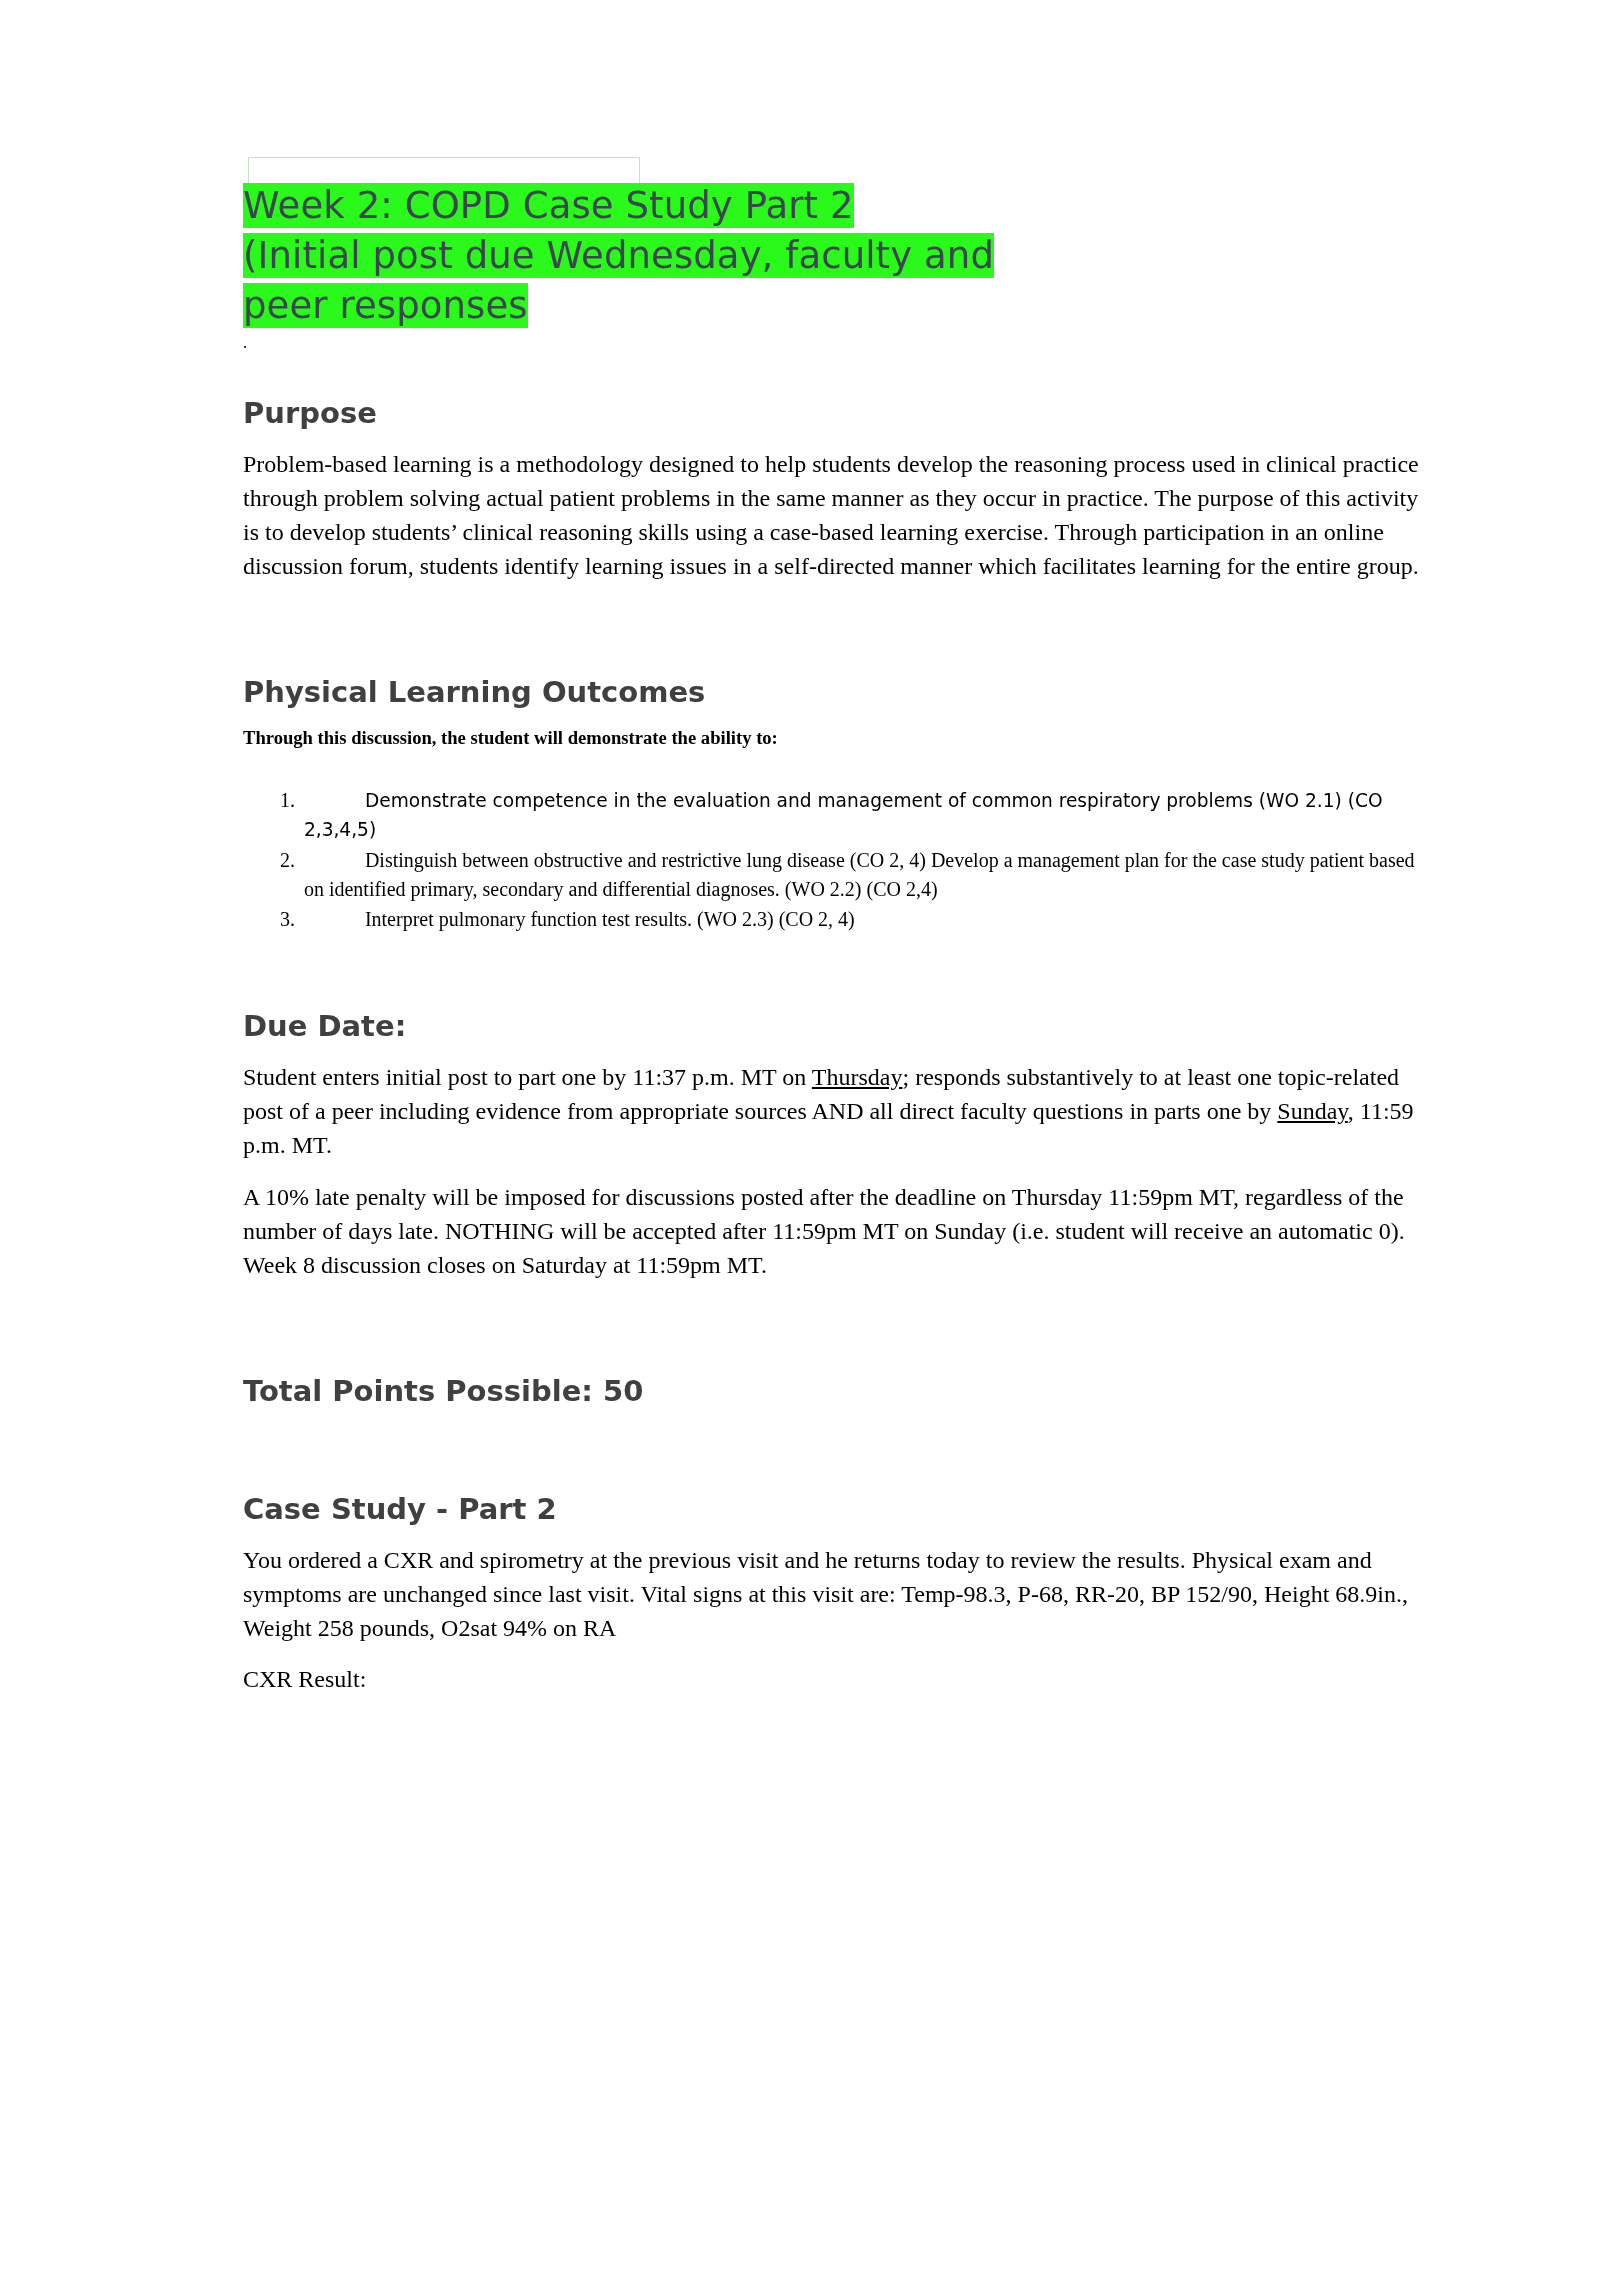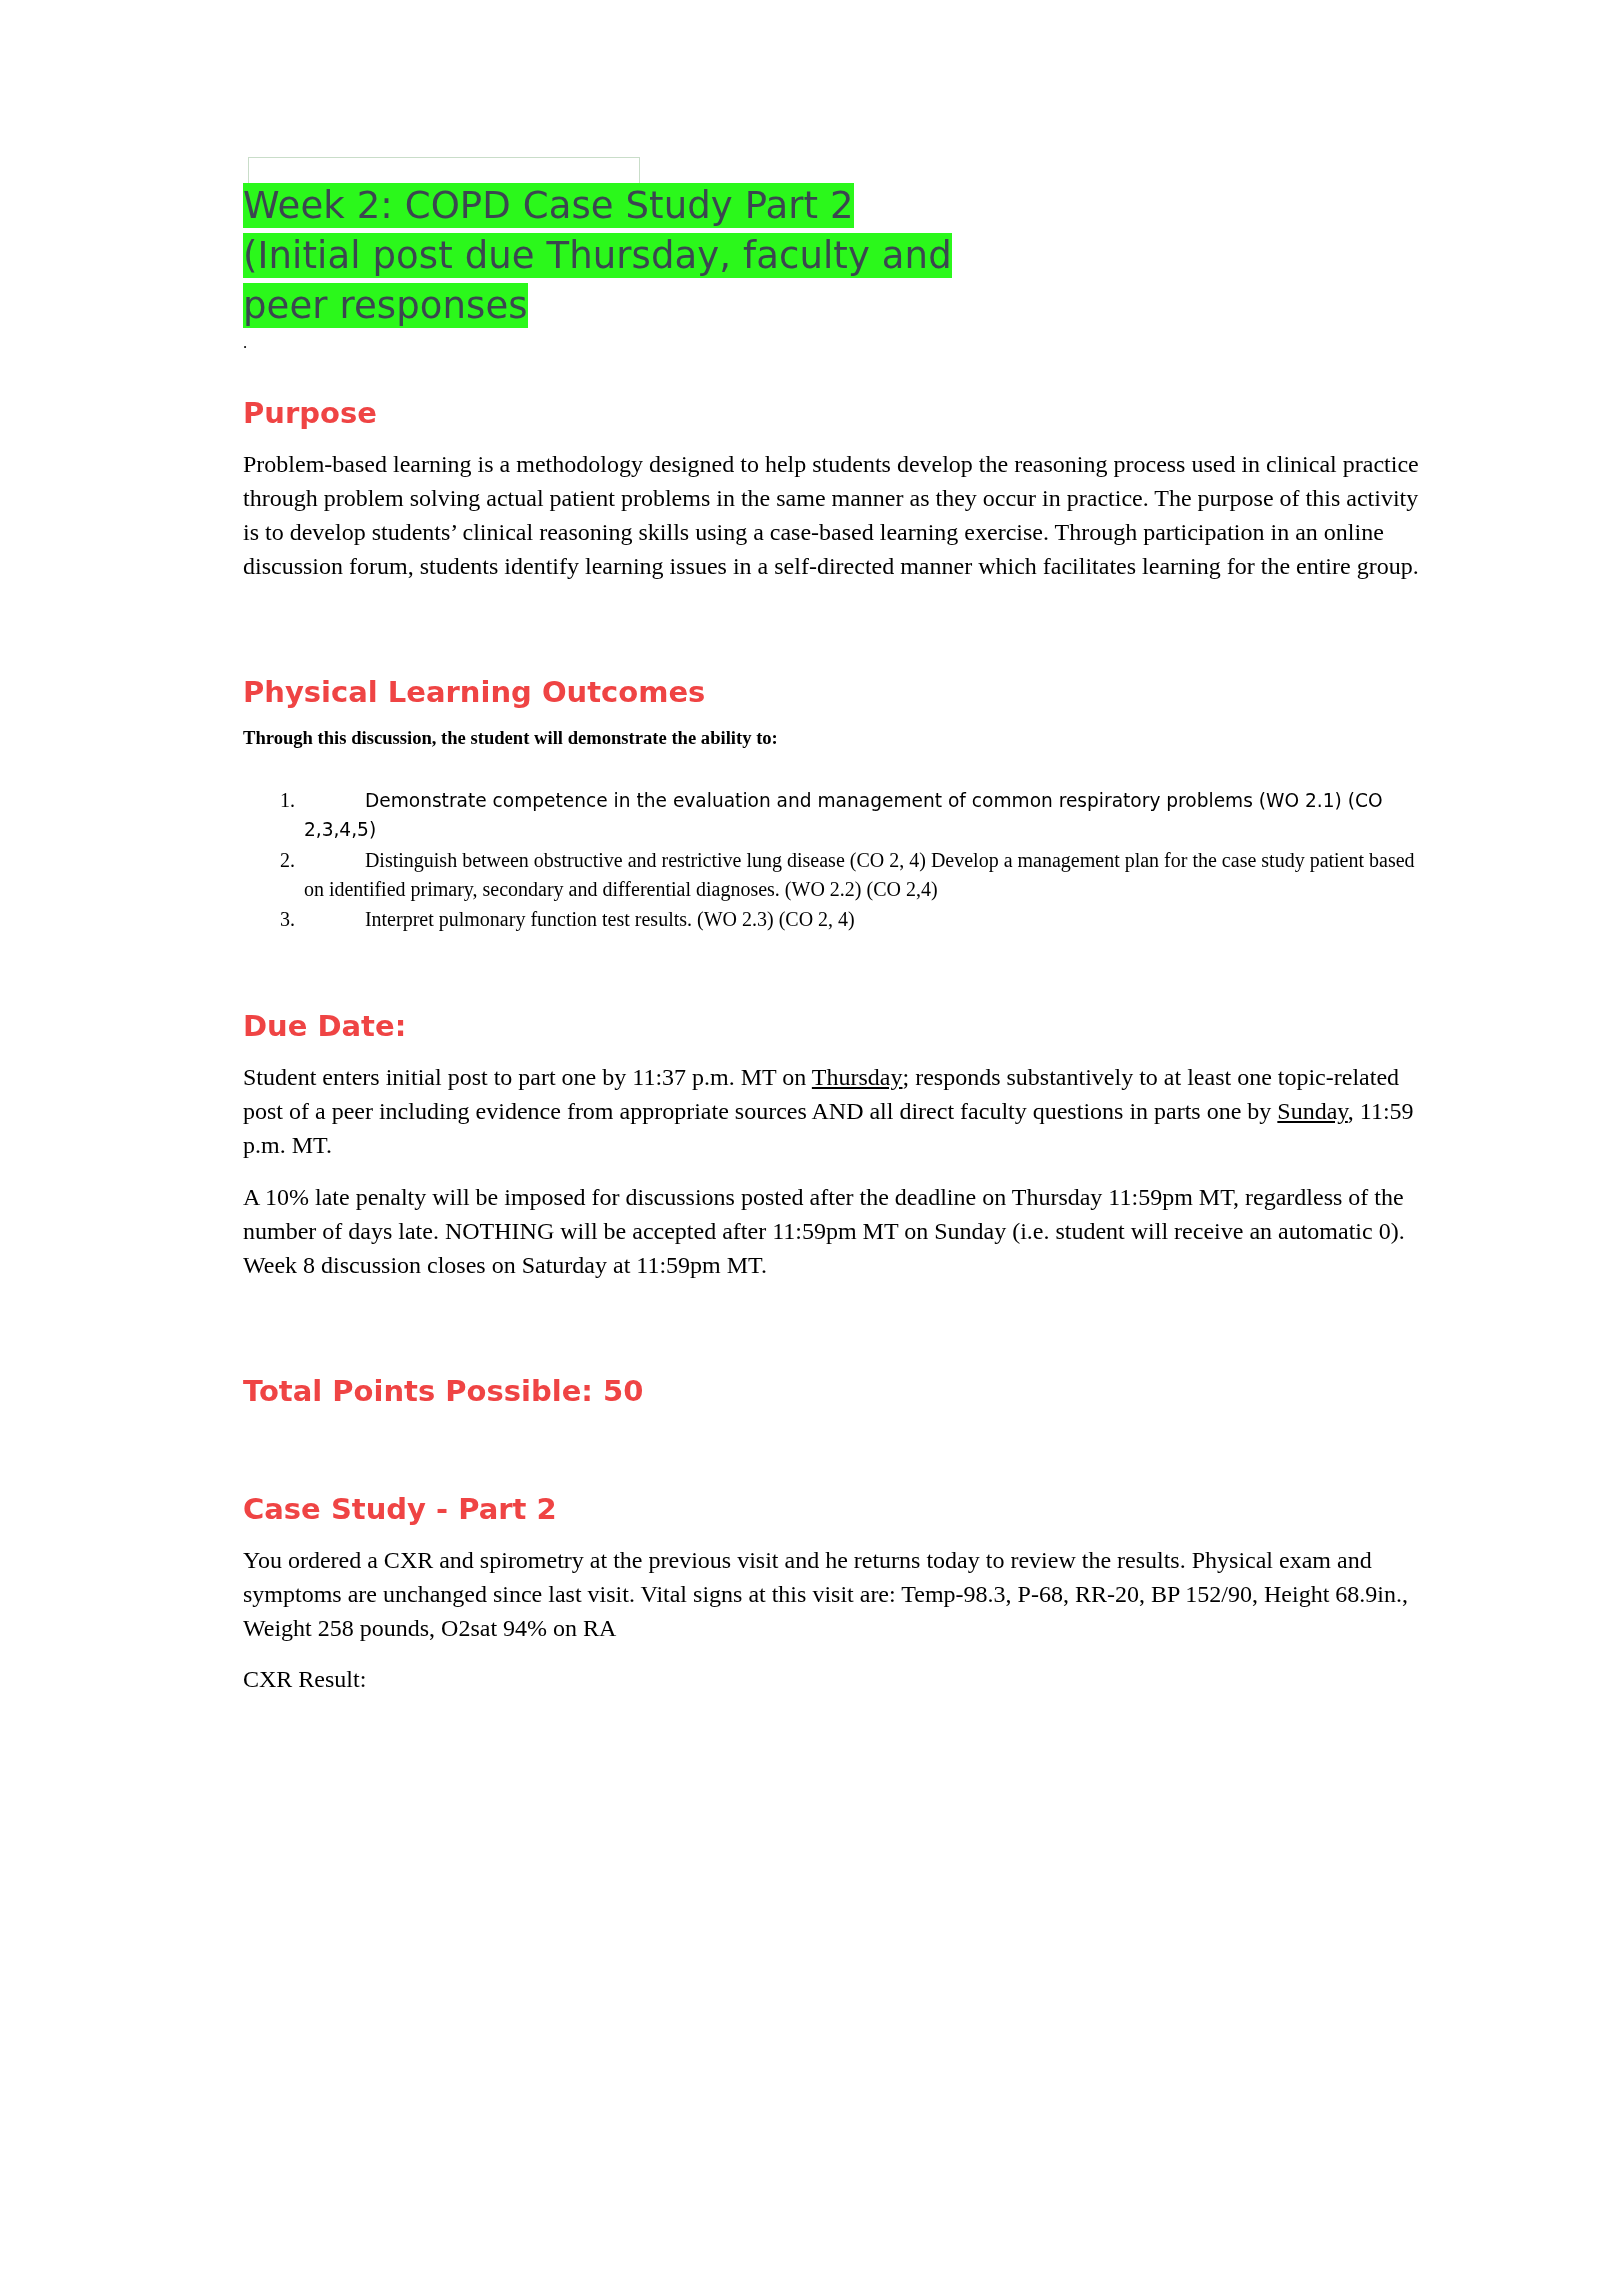--- a/index.html
+++ b/index.html
@@ -64,21 +64,21 @@
     font-size: 16.7px;
     color: #000;
     margin: 3.9px 0 0 0;
     line-height: 1;
   }
 
   h2.section {
     font-family: "DejaVu Sans", sans-serif;
     font-size: 29px;
     font-weight: bold;
-    color: #ef4444;
+    color: #404040;
     margin: 45px 0 15.7px 0;
     line-height: 1.2;
   }
   h2.section.tight { margin-top: 39px; }
 
   p.body {
     font-family: "Liberation Serif", serif;
     font-size: 24px;
     line-height: 1.42;
     color: #000;
@@ -124,21 +124,21 @@
 
 <div class="page">
 
   <div class="title-box"></div>
 
   <div class="content">
 
     <div class="title-block">
       <h1 class="doc-title">
         <span class="hl"><span>Week 2: COPD Case Study Part 2</span></span><br>
-        <span class="hl"><span>(Initial post due Thursday, faculty and</span></span><br>
+        <span class="hl"><span>(Initial post due Wednesday, faculty and</span></span><br>
         <span class="hl"><span>peer responses</span></span>
       </h1>
       <p class="title-period">.</p>
     </div>
 
     <h2 class="section">Purpose</h2>
     <p class="body">Problem-based learning is a methodology designed to help students develop the reasoning process used in clinical practice through problem solving actual patient problems in the same manner as they occur in practice.  The purpose of this activity is to develop students’ clinical reasoning skills using a case-based learning exercise. Through participation in an online discussion forum, students identify learning issues in a self-directed manner which facilitates learning for the entire group.</p>
 
     <div class="spacer-lg"></div>
 

